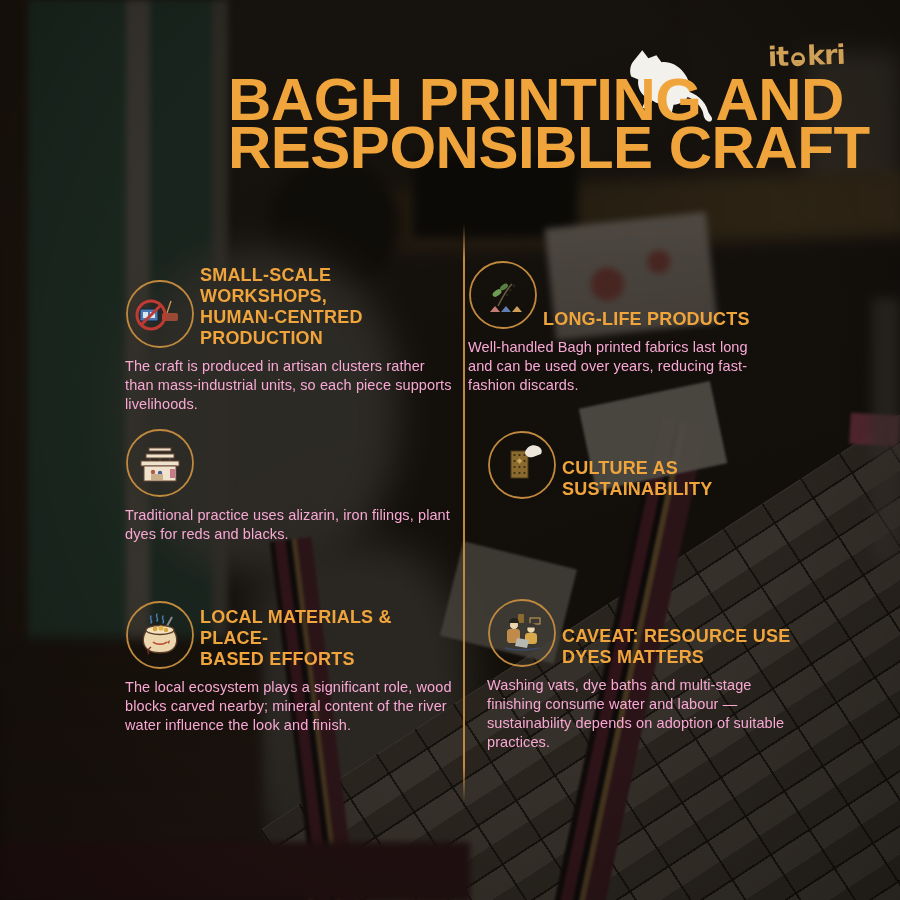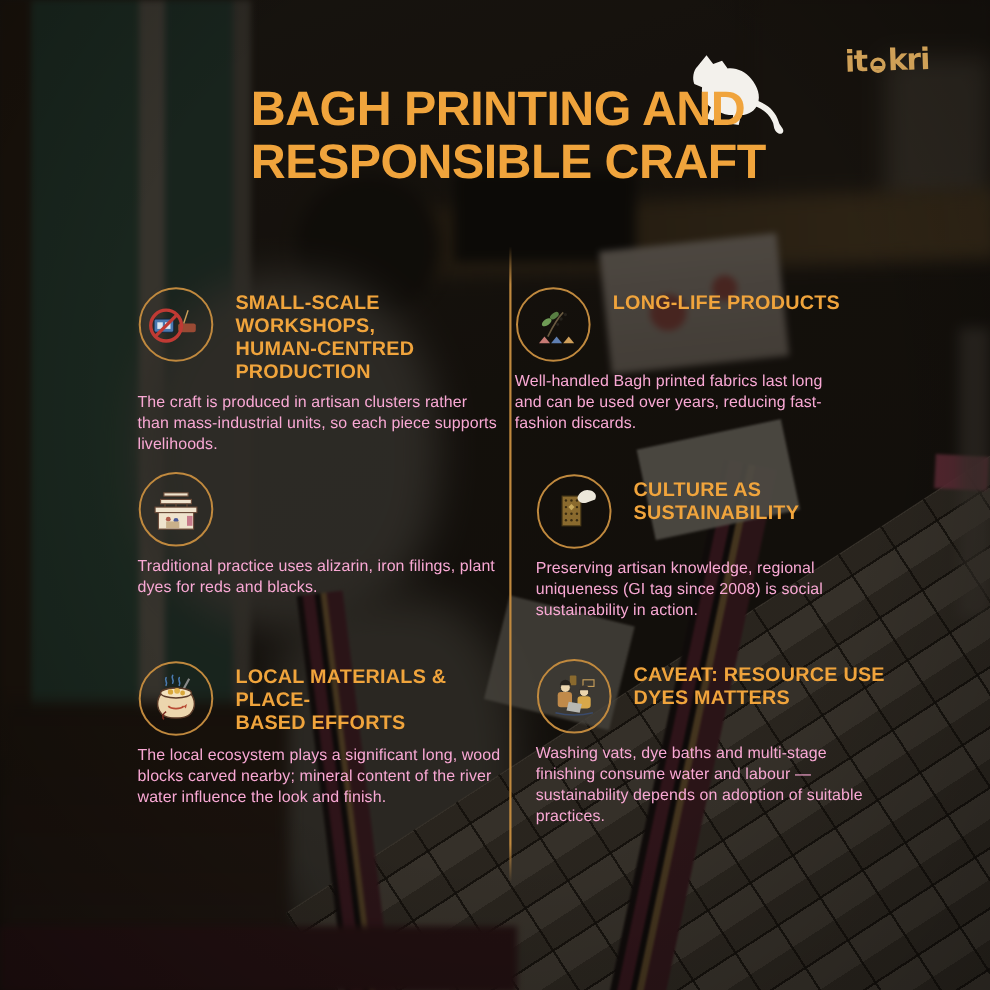--- a/index.html
+++ b/index.html
@@ -40,32 +40,32 @@
                radial-gradient(circle at 68% 40%,#9a4a44 0 11px,rgba(0,0,0,0) 12px),
                linear-gradient(#a59a90,#8f847a);}
   .b-pink{left:850px;top:414px;width:48px;height:31px;background:#b8506a;transform:rotate(3deg);filter:blur(1.5px);opacity:.9;}
   .b-stripR{left:872px;top:298px;width:28px;height:262px;background:#6a6258;filter:blur(6px);opacity:.6;}
   .overlay{position:absolute;inset:0;background:rgba(13,10,8,0.56);}
   .vignette{position:absolute;inset:0;background:radial-gradient(ellipse at 50% 42%,rgba(0,0,0,0) 55%,rgba(0,0,0,.28) 100%);}
 
   
   .content{position:absolute;inset:0;}
   .title{position:absolute;left:228px;top:76px;margin:0;white-space:pre-line;
-         color:#F0A43C;font-size:44px;line-height:48px;font-weight:700;letter-spacing:-0.5px;}
+         color:#F0A43C;font-size:60px;line-height:48px;font-weight:700;letter-spacing:-0.5px;}
   .brand{position:absolute;left:768px;top:40px;display:flex;align-items:center;color:#CFA057;
          font-family:"DejaVu Sans",sans-serif;font-weight:700;font-size:27px;letter-spacing:-1px;
          transform:rotate(-2deg);}
   .logo-o{display:inline-block;width:14px;height:14px;margin:6px 2px 0 3px;border:3px solid #CFA057;border-radius:50%;
           background:linear-gradient(to top,#CFA057 45%,rgba(0,0,0,0) 45%);}
   .cat{position:absolute;left:612px;top:46px;width:106px;height:86px;}
   .divider{position:absolute;left:463px;top:224px;width:2px;height:578px;
            background:linear-gradient(to bottom,rgba(192,137,62,0),#C0893E 6%,#C0893E 94%,rgba(192,137,62,0));}
 
   .sec{position:absolute;}
-  .sec-head{display:flex;gap:19px;align-items:flex-start;}
+  .sec-head{display:flex;gap:5px;align-items:flex-end;}
   .icon-circle{width:70px;height:70px;flex:none;}
   .sec-title{margin:5px 0 0 0;white-space:pre-line;color:#F0A43C;
              font-size:18px;line-height:21px;font-weight:700;letter-spacing:0.2px;}
   .sec-body{margin:8px 0 0 0;color:#f9a8d4;font-size:14.5px;line-height:19px;letter-spacing:0.1px;}
   .col-l .sec-body{max-width:330px;}
   .col-r .sec-body{max-width:308px;}
 </style>
 </head>
 <body>
 
@@ -198,21 +198,20 @@
                 <circle cx="32.5" cy="43" r="1.1"></circle>
                 <circle cx="37.5" cy="43" r="1.1"></circle>
             </g>
             <rect x="30.5" y="29" width="4" height="4" fill="#c8a85a" transform="rotate(45 32.5 31)"></rect>
             <path d="M38,22 c2,-5 7,-8 12,-6 4,1 6,5 4,8 l-8,3 c-4,1 -8,-1 -8,-5 z" fill="#ece7da"></path>
           </svg>
         </div>
         <h2 class="sec-title">CULTURE AS
 SUSTAINABILITY</h2>
       </div>
-      <p class="sec-body">Preserving artisan knowledge, regional uniqueness (GI tag since 2008) is social sustainability in action.</p>
     </section>
 
     <section class="sec col-l" style="left:125px;top:600px;width:330px">
       <div class="sec-head">
         <div class="icon-circle">
           <svg viewBox="0 0 70 70">
             <circle cx="35" cy="35" r="33" fill="none" stroke="#C0893E" stroke-width="1.8"></circle>
             <path d="M26,16 c-2,3 2,4 0,7 M32,14 c-2,3 2,4 0,7 M38,16 c-2,3 2,4 0,7" stroke="#4a7ab0" stroke-width="1.5" fill="none" stroke-linecap="round"></path>
             <line x1="47" y1="17" x2="41" y2="28" stroke="#8a8a8a" stroke-width="2"></line>
             <ellipse cx="40" cy="30" rx="3" ry="2" fill="#ababab"></ellipse>
@@ -222,21 +221,21 @@
             <circle cx="36" cy="28" r="2.6" fill="#e2b34a"></circle>
             <circle cx="41" cy="30" r="2.2" fill="#d9a73a"></circle>
             <path d="M28,42 c3,3 11,3 14,0" stroke="#b84a34" stroke-width="1.6" fill="none"></path>
             <path d="M42,42 l3,-2 -1,4 z" fill="#b84a34"></path>
             <path d="M26,47 c-3,2 -4,5 -2,7" stroke="#7a2a20" stroke-width="1.4" fill="none"></path>
           </svg>
         </div>
         <h2 class="sec-title">LOCAL MATERIALS &amp; PLACE-
 BASED EFFORTS</h2>
       </div>
-      <p class="sec-body">The local ecosystem plays a significant long, wood blocks carved nearby; mineral content of the river water influence the look and finish.</p>
+      <p class="sec-body">The local ecosystem plays a significant role, wood blocks carved nearby; mineral content of the river water influence the look and finish.</p>
     </section>
 
     <section class="sec col-r" style="left:487px;top:598px;width:352px">
       <div class="sec-head">
         <div class="icon-circle">
           <svg viewBox="0 0 70 70">
             <circle cx="35" cy="35" r="33" fill="none" stroke="#C0893E" stroke-width="1.8"></circle>
             <rect x="31" y="16" width="6" height="9" rx="1" fill="#8a6a2e"></rect>
             <rect x="43" y="20" width="10" height="6" fill="none" stroke="#caa05a" stroke-width="1"></rect>
             <circle cx="27" cy="27" r="4.5" fill="#ecd6ae" stroke="#26221c" stroke-width="0.8"></circle>

